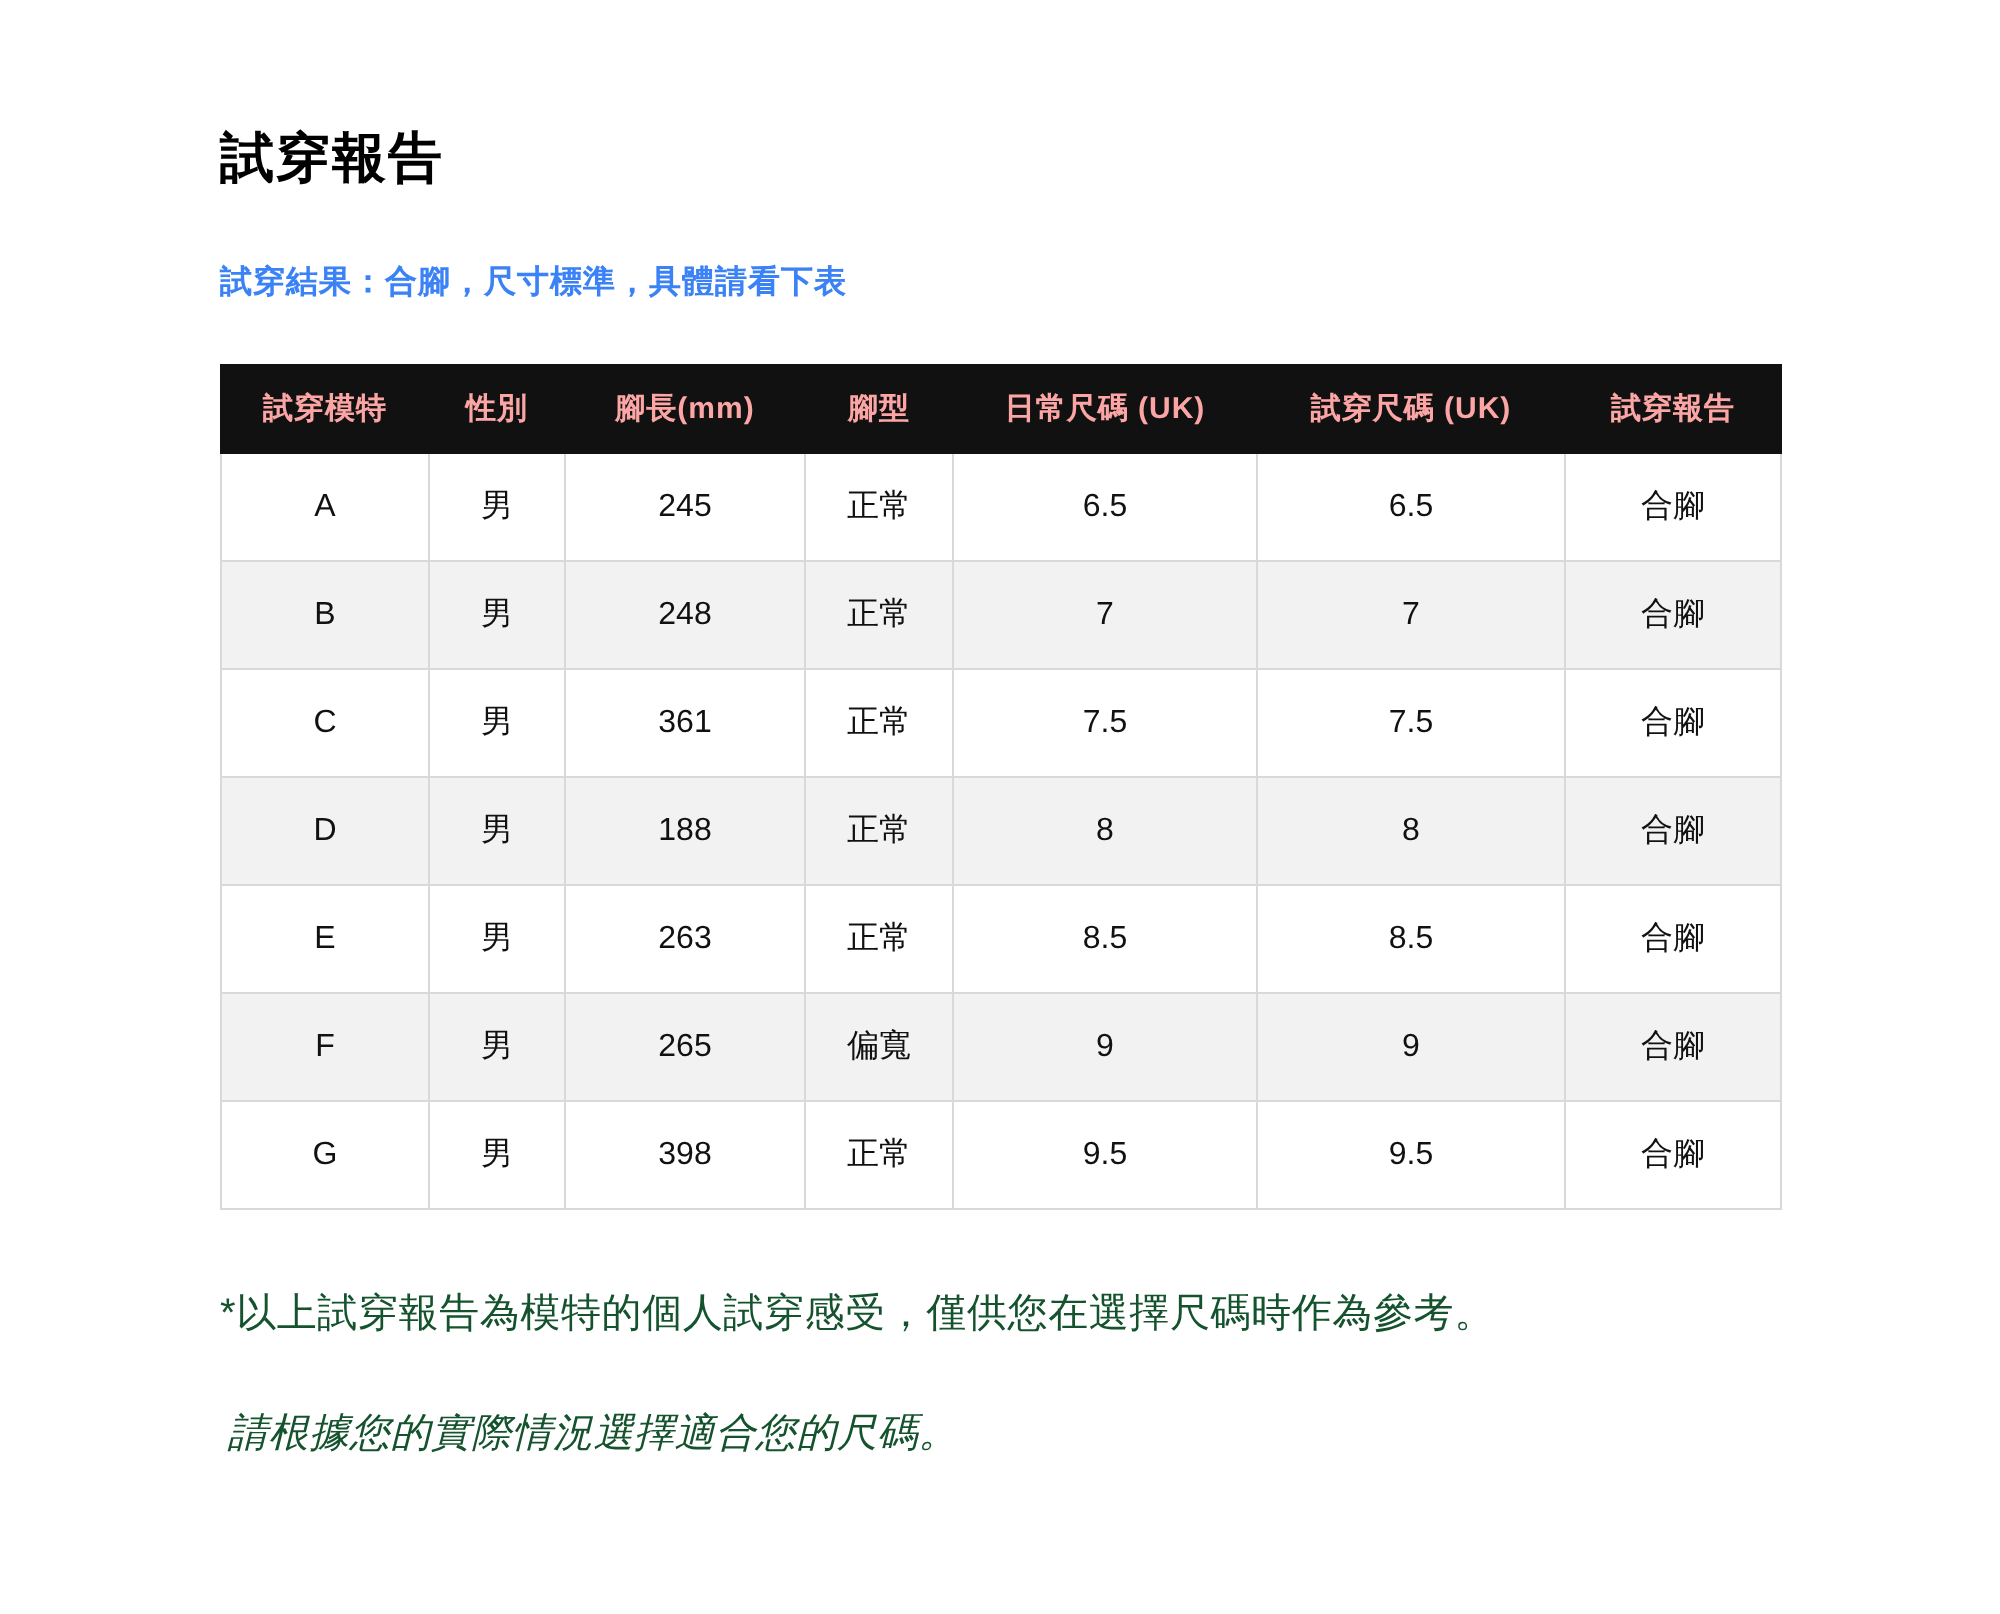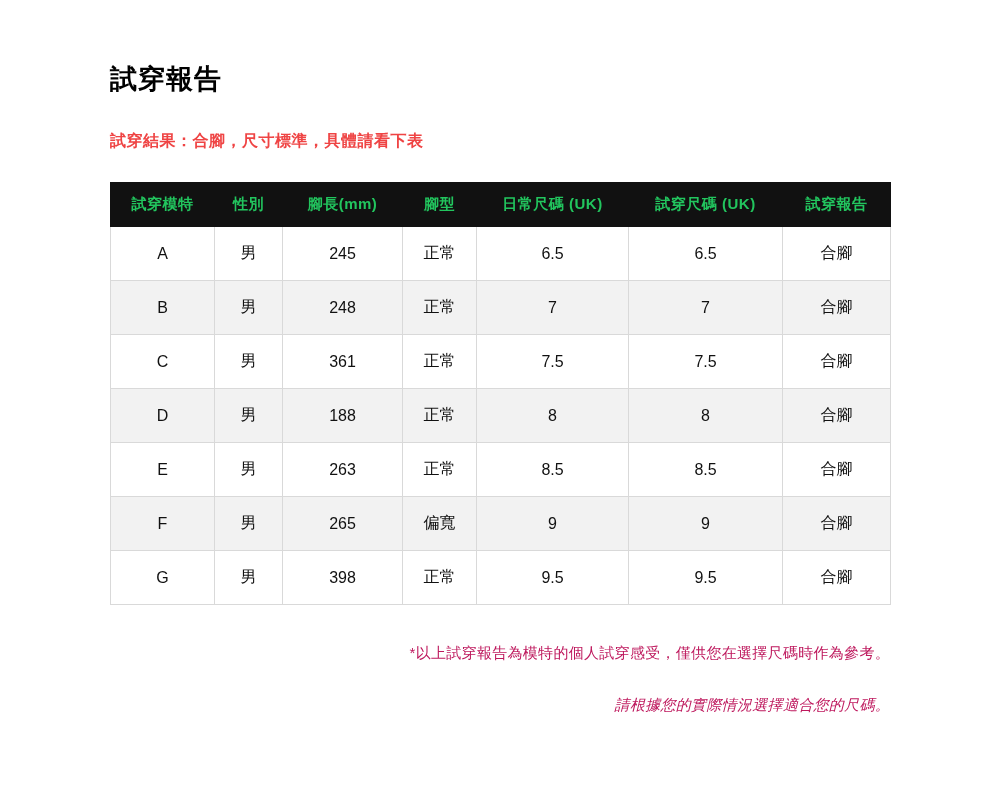--- a/index.html
+++ b/index.html
@@ -27,57 +27,56 @@
     letter-spacing: 1px;
     margin: 62px 0 0 0;
     line-height: 1.3;
     color: #000000;
   }
   .subtitle {
     font-size: 16px;
     font-weight: bold;
     margin: 34px 0 0 0;
     letter-spacing: 0.5px;
-    color: #ef4444;
+    color: #3b82f6;
   }
   table.report {
     border-collapse: collapse;
     margin-top: 30px;
     width: 780px;
     table-layout: fixed;
   }
   table.report th {
     background: #111111;
-    color: #22c55e;
+    color: #fca5a5;
     font-size: 15px;
     font-weight: bold;
     letter-spacing: 0.5px;
     padding: 12px 2px;
     border: 1px solid #111111;
     text-align: center;
     white-space: nowrap;
   }
   table.report td {
     border: 1px solid #d9d9d9;
     text-align: center;
     font-size: 16px;
     padding: 16px 2px;
     color: #111111;
     background: #ffffff;
   }
   table.report tbody tr:nth-child(even) td {
     background: #f2f2f2;
   }
   .note {
-    font-size: 15px;
+    font-size: 20px;
     margin-top: 36px;
-    color: #be185d;
+    color: #14532d;
     line-height: 1.6;
     letter-spacing: 0.3px;
-    text-align: right;
   }
   .note.second {
     margin-top: 28px;
     margin-left: 4px;
     font-style: italic;
   }
   col.c-model { width: 104px; }
   col.c-gender { width: 68px; }
   col.c-length { width: 120px; }
   col.c-type { width: 74px; }

